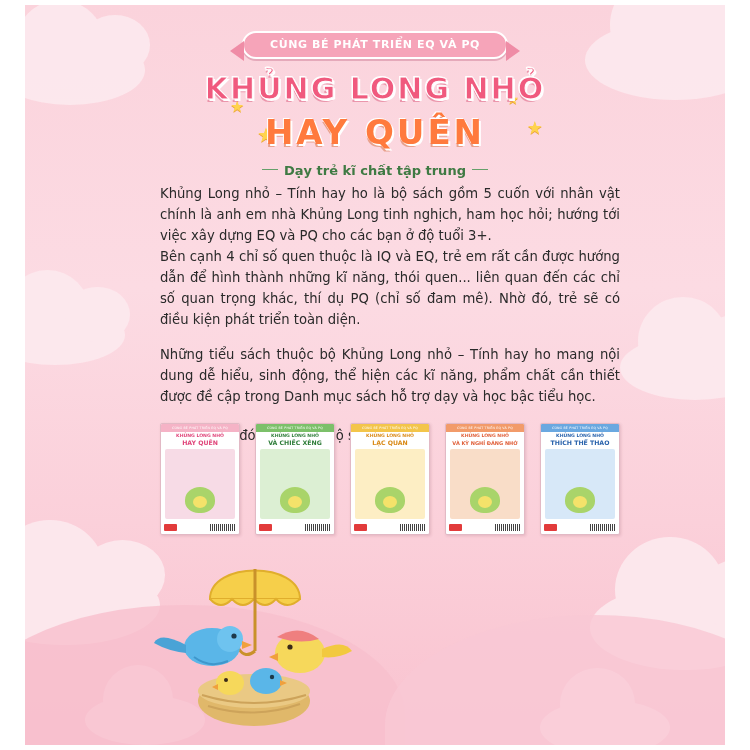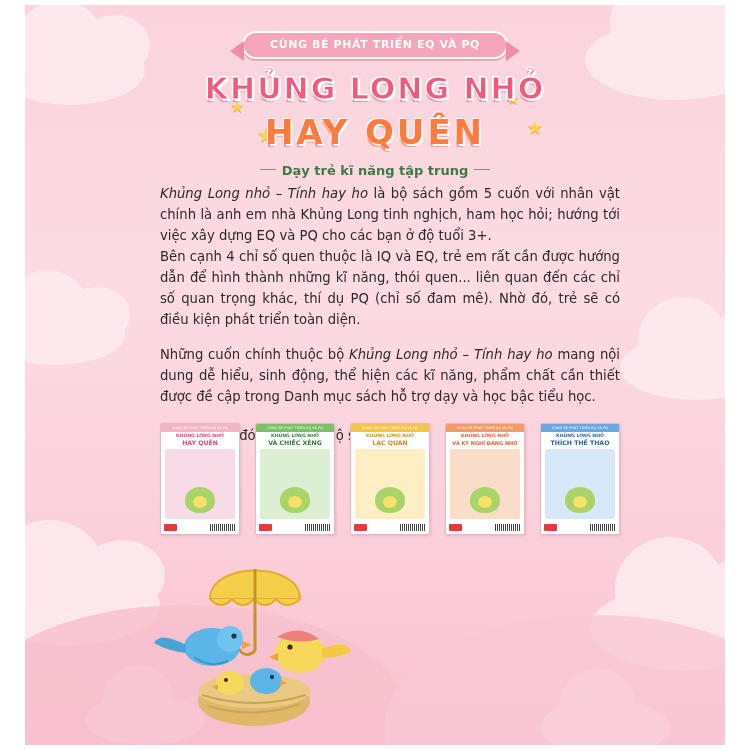--- a/index.html
+++ b/index.html
@@ -200,21 +200,21 @@
     z-index: 6;
     font-family: "DejaVu Sans", sans-serif;
     font-size: 13.2px;
     line-height: 21px;
     color: #2a2a2a;
     text-align: justify;
   }
   .body-text p { margin: 0 0 0 0; }
   .body-text p + p { margin-top: 0; }
   .para-gap { margin-top: 14px !important; }
-  .it { font-style: italic; }
+  .it { }
 
   .invite {
     margin-top: 18px !important;
   }
 
   
   .books {
     position: absolute;
     left: 135px;
     right: 105px;
@@ -336,31 +336,31 @@
     <div class="star s4">★</div>
     <div class="star s5">★</div>
 
     <div class="title-block">
       <div class="ribbon">
         <div class="ribbon-text">CÙNG BÉ PHÁT TRIỂN EQ VÀ PQ</div>
       </div>
       <div class="main-title">KHỦNG LONG NHỎ</div>
       <div class="main-title-2">HAY QUÊN</div>
       <div class="subtitle-wrap">
-        <span class="subtitle">Dạy trẻ kĩ năng tập trung</span>
+        <span class="subtitle">Dạy trẻ kĩ chất tập trung</span>
       </div>
     </div>
 
     <div class="body-text">
       <p>
         <span class="it">Khủng Long nhỏ – Tính hay ho</span><span> là bộ sách gồm 5 cuốn với nhân vật chính là anh em nhà Khủng Long tinh nghịch, ham học hỏi; hướng tới việc xây dựng EQ và PQ cho các bạn ở độ tuổi 3+.</span>
       </p>
       <p>Bên cạnh 4 chỉ số quen thuộc là IQ và EQ, trẻ em rất cần được hướng dẫn để hình thành những kĩ năng, thói quen... liên quan đến các chỉ số quan trọng khác, thí dụ PQ (chỉ số đam mê). Nhờ đó, trẻ sẽ có điều kiện phát triển toàn diện.</p>
       <p class="para-gap">
-        <span>Những cuốn chính thuộc bộ </span><span class="it">Khủng Long nhỏ – Tính hay ho</span><span> mang nội dung dễ hiểu, sinh động, thể hiện các kĩ năng, phẩm chất cần thiết được đề cập trong Danh mục sách hỗ trợ dạy và học bậc tiểu học.</span>
+        <span>Những tiểu sách thuộc bộ </span><span class="it">Khủng Long nhỏ – Tính hay ho</span><span> mang nội dung dễ hiểu, sinh động, thể hiện các kĩ năng, phẩm chất cần thiết được đề cập trong Danh mục sách hỗ trợ dạy và học bậc tiểu học.</span>
       </p>
       <p class="invite">Mời các em đón đọc trọn bộ sách:</p>
     </div>
 
     <div class="books">
 
       <div class="book">
         <div class="bk-top">CÙNG BÉ PHÁT TRIỂN EQ VÀ PQ</div>
         <div class="bk-brand" style="color:#e0457a">KHỦNG LONG NHỎ</div>
         <div class="bk-title" style="color:#e0457a">HAY QUÊN</div>

